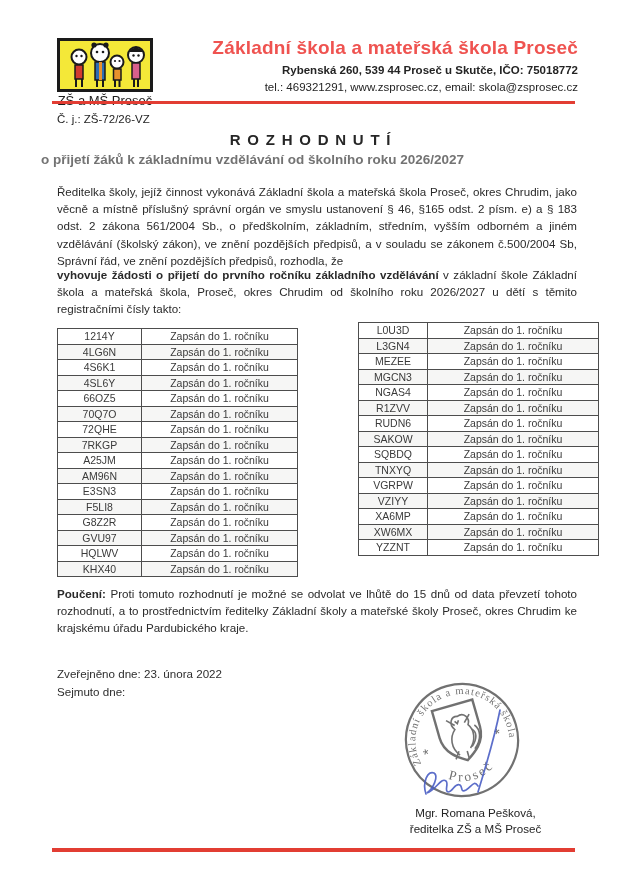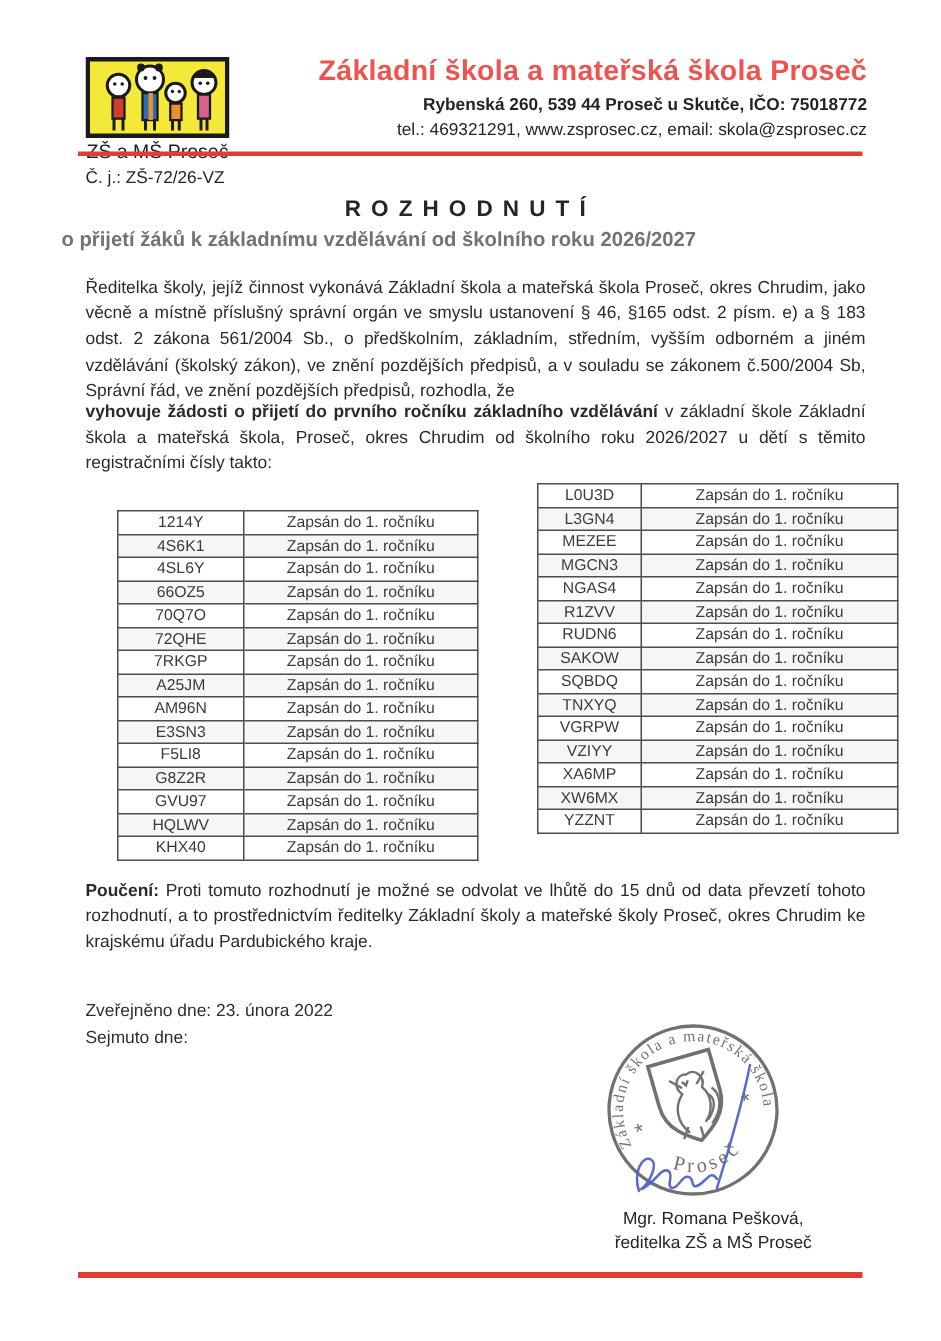--- a/index.html
+++ b/index.html
@@ -22,21 +22,21 @@
   .title { left:0; top:131px; width:627px; text-align:center; font-size:15px; font-weight:bold; letter-spacing:.45em; color:#262626; }
   .subtitle { left:0; top:152px; width:505px; text-align:center; font-size:13.5px; font-weight:bold; color:#737373; }
 
   
   .para { left:57px; top:183px; width:520px; font-size:11.6px; line-height:17.2px; text-align:justify; color:#2a2a2a; }
   .para2 { top:266px; }
   .b { font-weight:bold; }
 
   
   table.reg { position:absolute; border-collapse:collapse; background:#fff; }
-  table.left-reg  { left:57px;  top:340px;margin-left:21px; }
+  table.left-reg  { left:57px;  top:328px; }
   table.right-reg { left:337px; top:322px;margin-left:21px; }
   table.reg td { border:1px solid #4d4d4d; font-size:10.5px; text-align:center; padding:0; height:14.5px; line-height:14.5px; color:#3a3a3a; }
   table.left-reg  td.code-cell { width:83px; }  table.left-reg  td.status-cell { width:155px; }
   table.right-reg td.code-cell { width:68px; }  table.right-reg td.status-cell { width:170px; }
   table.reg tr:nth-child(even) td { background:#f6f6f5; }
 
   
   .notice { top:585px; }
   .published { left:57px; top:667px; font-size:11.6px; }
   .removed { left:57px; top:685px; font-size:11.6px; }
@@ -96,20 +96,24 @@
   <div class="abs subtitle">o přijetí žáků k základnímu vzdělávání od školního roku 2026/2027</div>
 
   <div class="abs para">Ředitelka školy, jejíž činnost vykonává Základní škola a mateřská škola Proseč, okres Chrudim, jako věcně a místně příslušný správní orgán ve smyslu ustanovení § 46, §165 odst. 2 písm. e) a § 183 odst. 2 zákona 561/2004 Sb., o předškolním, základním, středním, vyšším odborném a jiném vzdělávání (školský zákon), ve znění pozdějších předpisů, a v souladu se zákonem č.500/2004 Sb, Správní řád, ve znění pozdějších předpisů, rozhodla, že</div>
 
   <div class="abs para para2"><span class="b">vyhovuje žádosti o přijetí do prvního ročníku základního vzdělávání</span><span> v základní škole Základní škola a mateřská škola, Proseč, okres Chrudim od školního roku 2026/2027 u dětí s těmito registračními čísly takto:</span></div>
 
   <table class="reg left-reg">
     <tbody>
         <tr>
           <td class="code-cell">1214Y</td>
+          <td class="status-cell">Zapsán do 1. ročníku</td>
+        </tr>
+        <tr>
+          <td class="code-cell">4LG6N</td>
           <td class="status-cell">Zapsán do 1. ročníku</td>
         </tr>
         <tr>
           <td class="code-cell">4S6K1</td>
           <td class="status-cell">Zapsán do 1. ročníku</td>
         </tr>
         <tr>
           <td class="code-cell">4SL6Y</td>
           <td class="status-cell">Zapsán do 1. ročníku</td>
         </tr>

